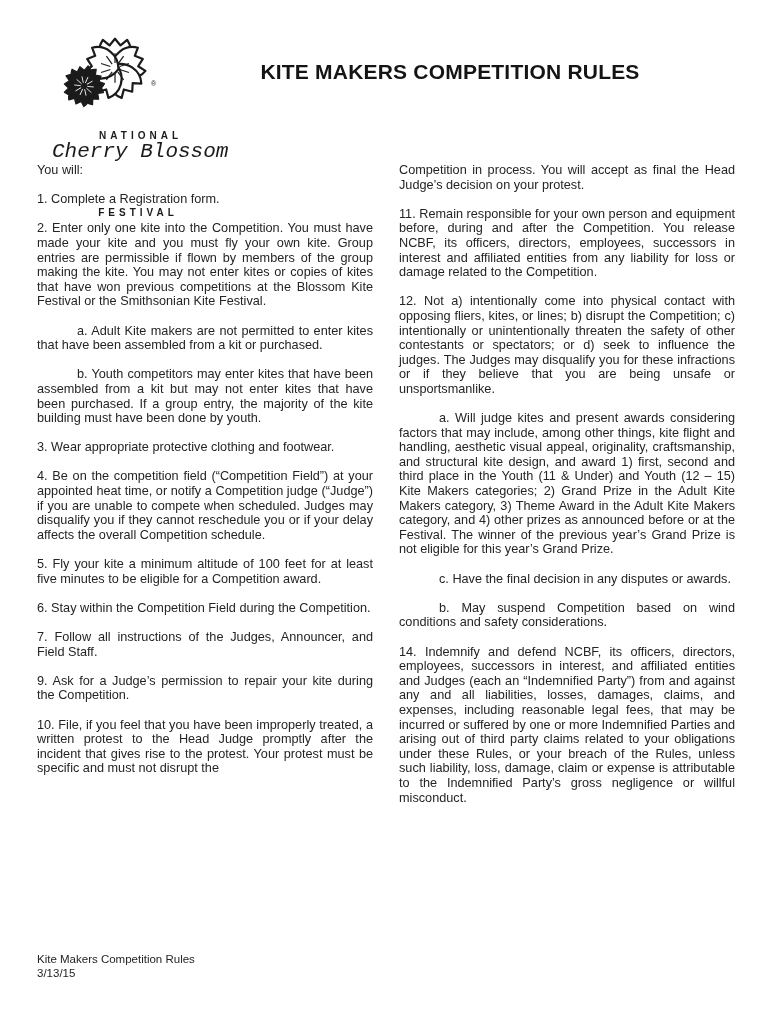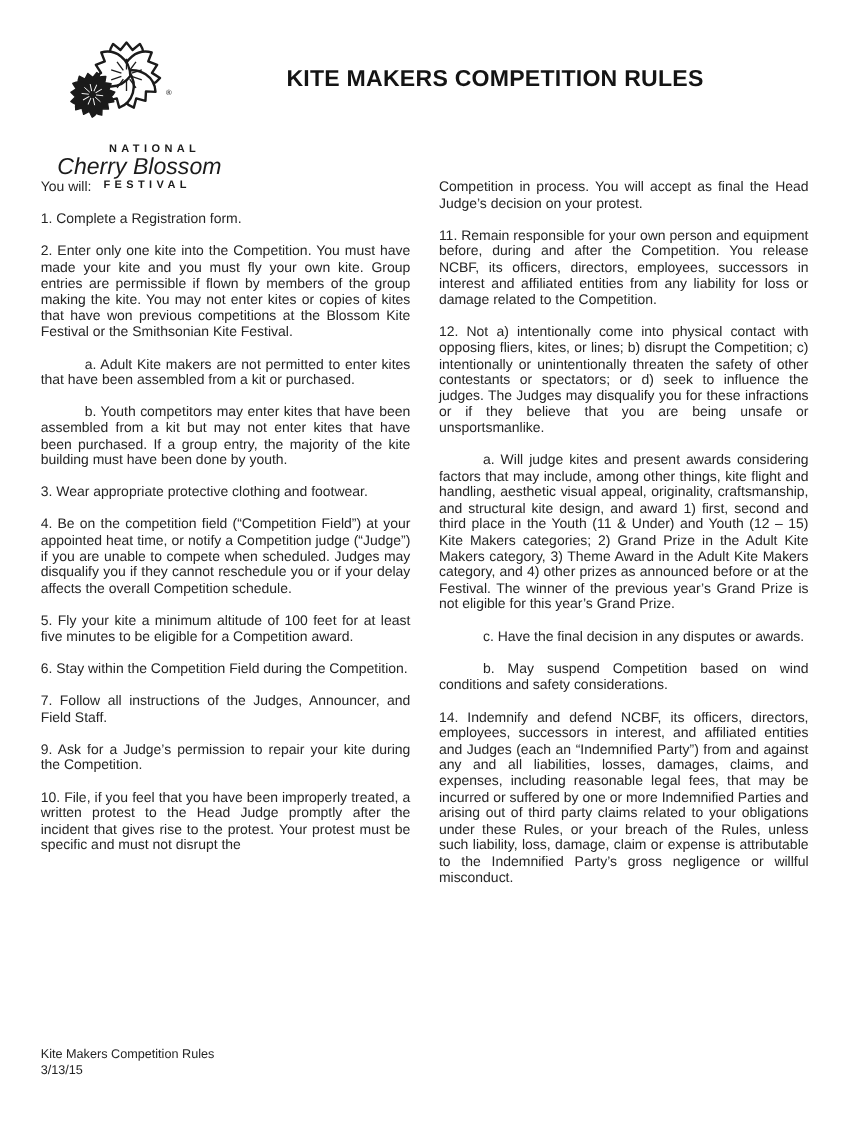--- a/index.html
+++ b/index.html
@@ -30,29 +30,29 @@
   .logo-national,
   .logo-festival {
     font-size: 10px;
     font-weight: bold;
     letter-spacing: 4px;
     color: #1b1b1b;
     white-space: nowrap;
   }
   .logo-national { margin-top: 16px; margin-left: 26px; text-align: right; padding-left: 12px; }
   .logo-script {
-    font-family: Liberation Sans, sans-serif;
+    font-family: Liberation Mono, monospace;
     font-style: italic;
     font-size: 21px;
     line-height: 22px;
     color: #1b1b1b;
     white-space: nowrap;
     margin-left: -6px;
   }
-  .logo-festival { margin-left: 36px; text-align: left; }
+  .logo-festival { margin-left: 36px; text-align: center; margin-top: 44px; }
 
   .doc-title {
     position: absolute;
     left: 250px;
     top: 60px;
     width: 400px;
     text-align: center;
     font-size: 21px;
     font-weight: bold;
     letter-spacing: 0.2px;

